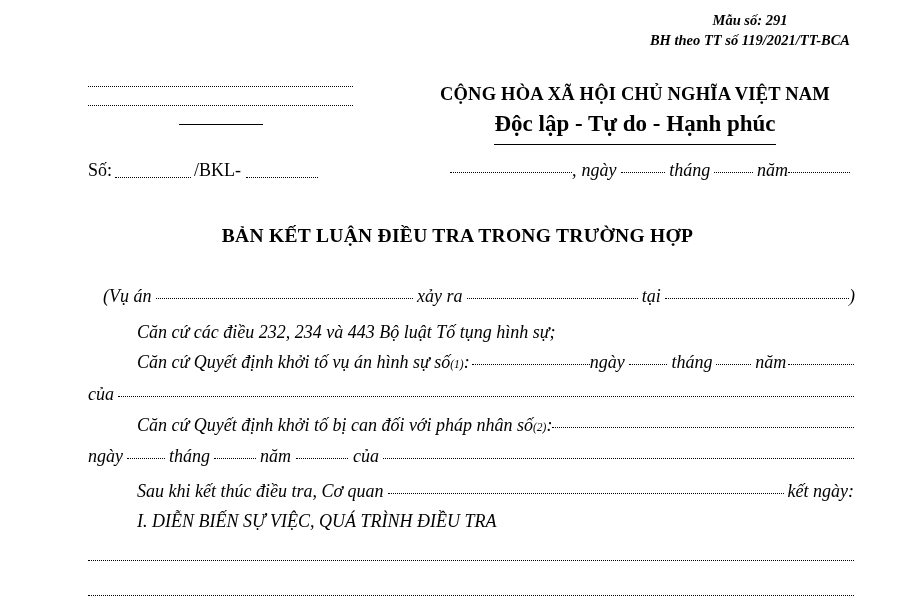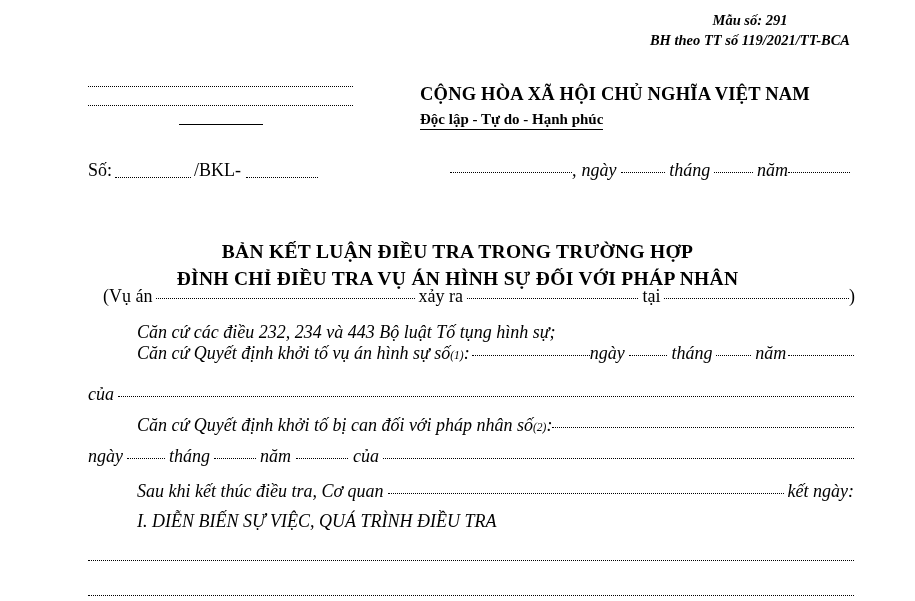--- a/index.html
+++ b/index.html
@@ -52,35 +52,35 @@
     height: 0;
     border-bottom: 1.4px solid #000;
     margin: 2px auto 0 auto;
   }
 
   .hdr-right {
     position: absolute;
     top: 84px;
     left: 420px;
     width: 430px;
-    text-align: left;
+    text-align: center;
   }
   .nation {
     font-weight: bold;
     font-size: 18.5px;
     letter-spacing: 0.2px;
     white-space: nowrap;
   }
   .motto {
     font-weight: bold;
-    font-size: 15px;
+    font-size: 23px;
     margin-top: 6px;
     display: inline-block;
     border-bottom: 1.4px solid #000;
-    padding-bottom: 1px;
+    padding-bottom: 7px;
     white-space: nowrap;
   }
 
   
   .so-row {
     position: absolute;
     top: 160px;
     left: 88px;
     width: 270px;
     font-size: 18px;
@@ -124,30 +124,30 @@
   .title {
     position: absolute;
     top: 222px;
     left: 0;
     width: 915px;
     text-align: center;
     font-weight: bold;
     font-size: 19.5px;
     line-height: 27px;
     letter-spacing: 0.3px;
-    margin-top: 16px;
   }
 
   
   .case-line {
     position: absolute;
     top: 286px;
     left: 103px;
     width: 752px;
     font-size: 18px;
+    font-style: italic;
     display: flex;
     align-items: baseline;
     white-space: nowrap;
   }
   .case-line .fill {
     border-bottom: 1px dotted #000;
     height: 0;
     position: relative;
     top: -3px;
   }
@@ -170,21 +170,21 @@
   .body-line .fill {
     border-bottom: 1px dotted #000;
     height: 0;
     position: relative;
     top: -3px;
   }
   .grow { flex: 1 1 auto; }
   sup { font-size: 11.5px; vertical-align: super; line-height: 0; }
 
   .l1 { top: 322px; }
-  .l2 { top: 343px; }
+  .l2 { top: 352px; }
   .l3 { top: 384px; }
   .l4 { top: 415px; justify-content: space-between; }
   .l5 { top: 446px; }
   .l6 { top: 481px; justify-content: center; }
   .l7 { top: 511px; }
 
   .n1 { width: 122px; margin-left: 2px; }
   .n2 { width: 40px; margin: 0 4px; }
   .n3 { width: 36px; margin: 0 4px; }
   .n4 { width: 68px; margin-left: 2px; }
@@ -238,21 +238,20 @@
     <span style="margin-left:5px">ngày</span>
     <span class="fill d2"></span>
     <span>tháng</span>
     <span class="fill d3"></span>
     <span>năm</span>
     <span class="fill d4"></span>
   </div>
 
   <div class="title">
     <div>BẢN KẾT LUẬN ĐIỀU TRA TRONG TRƯỜNG HỢP</div>
-    <div>ĐÌNH CHỈ ĐIỀU TRA VỤ ÁN HÌNH SỰ ĐỐI VỚI PHÁP NHÂN</div>
   </div>
 
   <div class="case-line">
     <span>(Vụ án</span>
     <span class="fill c1"></span>
     <span>xảy ra</span>
     <span class="fill c2"></span>
     <span>tại</span>
     <span class="fill c3"></span>
     <span>)</span>

